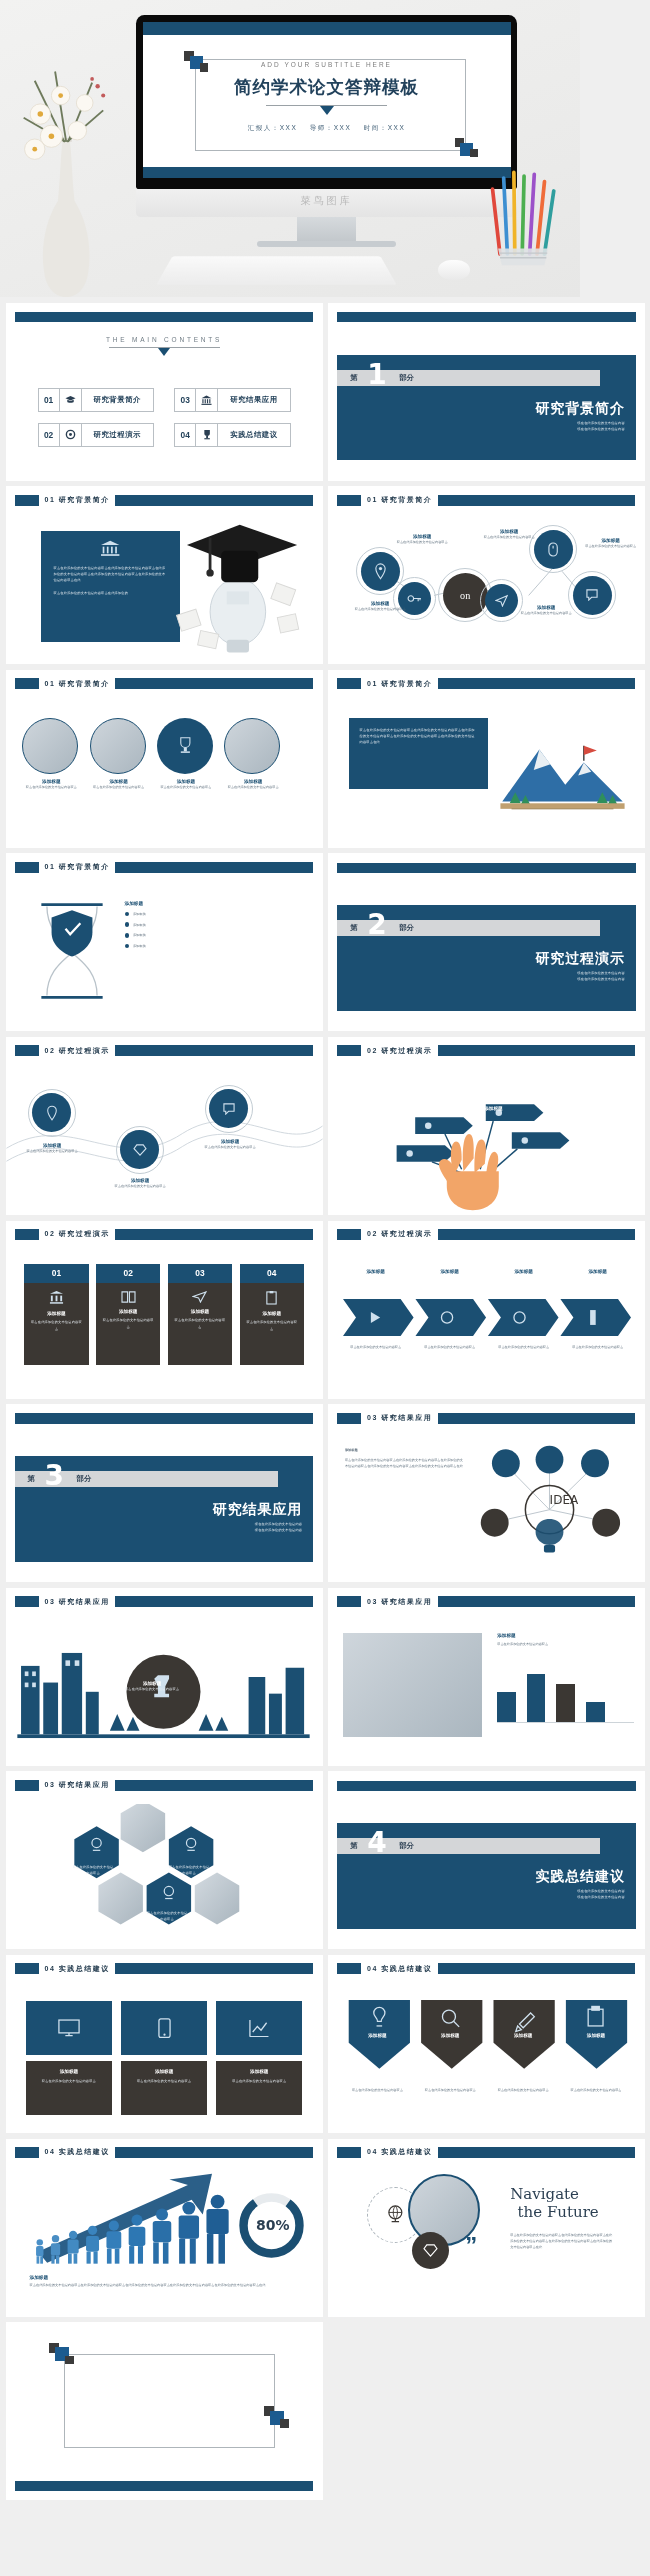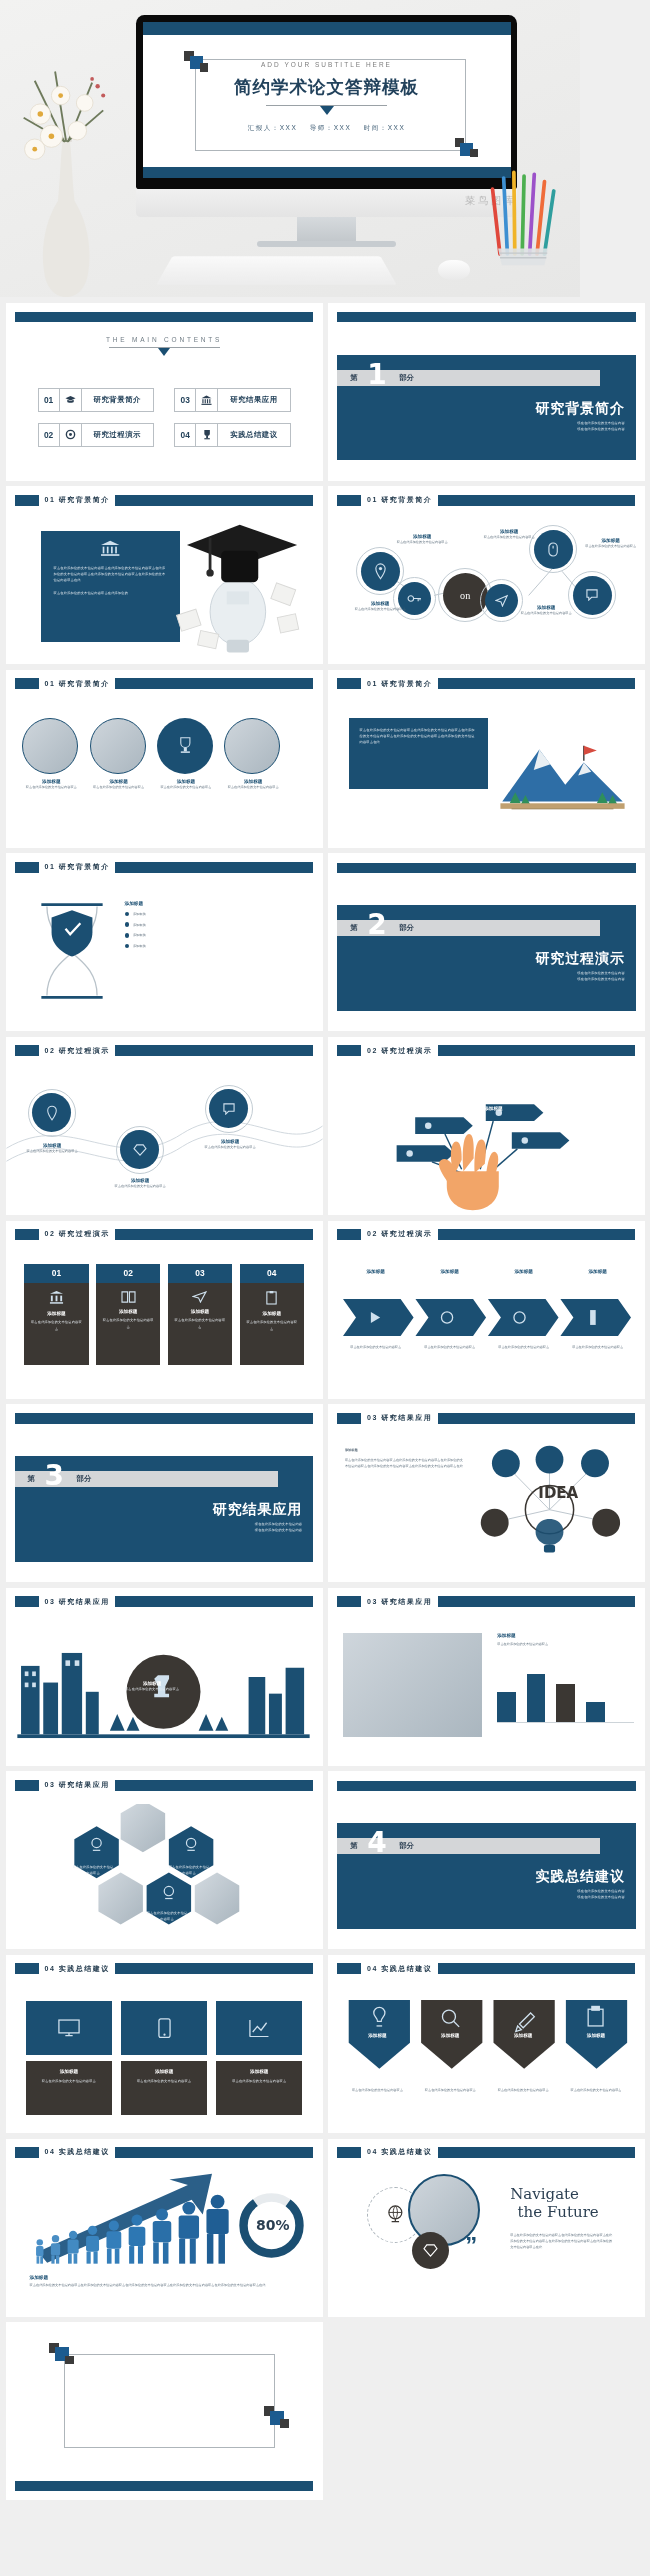--- a/index.html
+++ b/index.html
@@ -15,21 +15,21 @@
           background:linear-gradient(160deg,#f2f2f1 0%,#ececeb 55%,#e7e7e6 100%); }
   .hero-vase { position:absolute; left:7.4px; bottom:-5.6px; width:111px; height:241px; }
   .hero-pencils { position:absolute; right:13px; bottom:30px; width:84px; height:102px; }
   .monitor { position:absolute; left:136px; top:15px; width:381px; }
   .mon-bezel { background:#0a0a0a; border-radius:8.4px 8.4px 2.8px 2.8px; padding:6.5px 6.5px 11px 6.5px; }
   .mon-screen { background:#fff; height:156px; position:relative; overflow:hidden; }
   .mon-topbar { height:13px; background:#1b4f72; }
   .mon-botbar { position:absolute; left:0; right:0; bottom:0; height:10.2px; background:#1b4f72; }
   .mon-stand-top { height:28px; background:linear-gradient(180deg,#f0f0f0,#e4e4e4);
                    border-radius:0 0 4.6px 4.6px; position:relative; }
-  .mon-watermark { position:absolute; left:0; right:0; top:5.6px; text-align:right;
+  .mon-watermark { position:absolute; left:0; right:0; top:5.6px; text-align:center;
                    font-family:"Liberation Serif", serif; font-size:10.2px; color:#b9b9b9; letter-spacing:2.8px; }
   .mon-neck { width:59px; height:24px; margin:0 auto; background:linear-gradient(180deg,#d6dadd,#c3c8cc); }
   .mon-base { width:139px; height:6.5px; margin:0 auto; background:#c7ccd0; border-radius:3.7px; }
   .hero-kbd { position:absolute; left:165px; bottom:7.4px; width:223px; height:41px;
               background:linear-gradient(180deg,#fbfbfb,#ededed); transform:perspective(204px) rotateX(46deg);
               border-radius:2.8px; opacity:.95; }
   .hero-mouse { position:absolute; right:110px; bottom:16.7px; width:32px; height:20.4px;
                 background:linear-gradient(180deg,#fdfdfd,#e9e9e9); border-radius:16px/12px; }
 
   
@@ -718,21 +718,21 @@
         </g>
         <circle cx="46" cy="24" r="15" fill="#1b4f72"></circle>
         <circle cx="93" cy="20" r="15" fill="#1b4f72"></circle>
         <circle cx="142" cy="24" r="15" fill="#1b4f72"></circle>
         <circle cx="34" cy="88" r="15" fill="#3b3733"></circle>
         <circle cx="154" cy="88" r="15" fill="#3b3733"></circle>
         <circle cx="93" cy="74" r="26" fill="none" stroke="#3b3733" stroke-width="1.6"></circle>
         <path d="M93 112 c-9 0 -15 -7 -15 -14 c0 -9 7 -14 15 -14 c8 0 15 5 15 14 c0 7 -6 14 -15 14z" fill="#1b4f72" opacity=".9"></path>
         <rect x="87" y="112" width="12" height="8" rx="2" fill="#1b4f72"></rect>
       </svg>
-      <div style="position:absolute;right:67px;top:80px;font-size:15px;font-weight:bold;color:#3b3733;font-family:'DejaVu Sans',sans-serif">IDEA</div>
+      <div style="position:absolute;right:67px;top:89px;font-size:12px;font-weight:normal;color:#3b3733;font-family:'DejaVu Sans',sans-serif">IDEA</div>
     </div>
 
     <div class="slide">
       <div class="hdr">
         <div class="hdr-mark"></div>
         <div class="hdr-txt">03  研究结果应用</div>
         <div class="hdr-bar"></div>
       </div>
       <svg style="position:absolute;left:11px;top:52px" width="293" height="111" viewBox="0 0 316 120">
         <g fill="#1b4f72">

